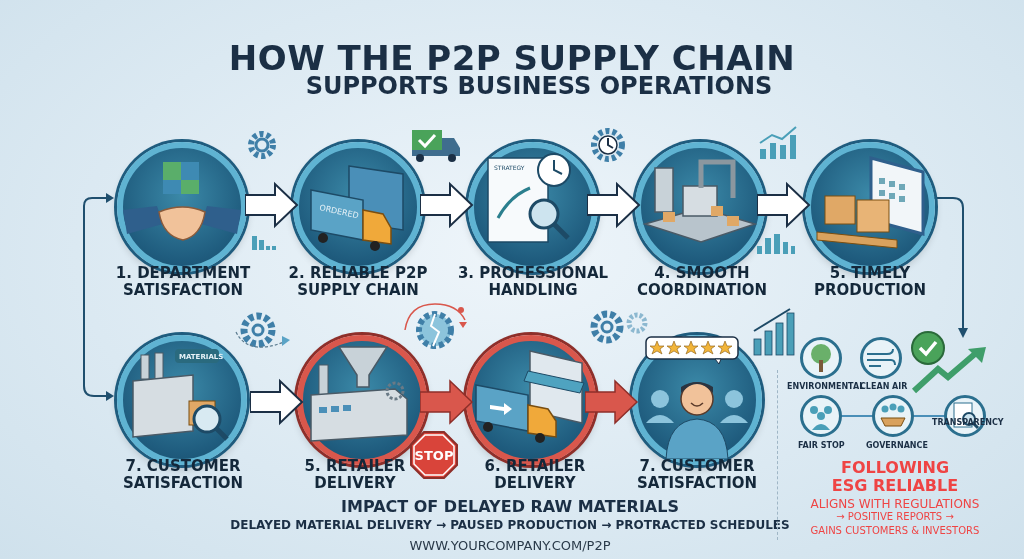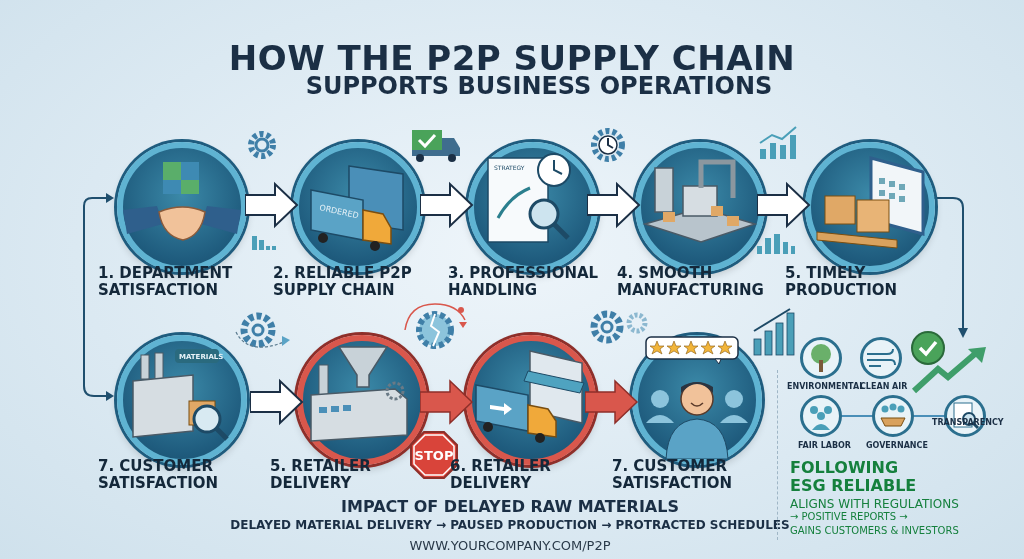--- a/index.html
+++ b/index.html
@@ -16,27 +16,27 @@
   }
   .title2 {
     position: absolute; left: 0; width: 1024px; top: 72px; text-align: center;
     font-size: 24px; font-weight: bold; color: #1b2f45; margin-left: 27px;
   }
   .node { position: absolute; width: 130px; height: 130px; border-radius: 50%;
     background: radial-gradient(circle at 50% 40%, #3b89a8 0%, #1f5c7e 70%, #174a68 100%);
     border: 6px solid #5fb3d2; box-shadow: 0 0 0 3px #1f5c7e, 0 4px 8px rgba(0,0,0,0.2); }
   .node.red { border-color: #d9574c; box-shadow: 0 0 0 3px #8e2f2a, 0 4px 8px rgba(0,0,0,0.2); }
   .node svg { position: absolute; left: 0; top: 0; width: 118px; height: 118px; }
-  .label { position: absolute; width: 170px; font-weight: bold;
+  .label { position: absolute; width: 170px; text-align: center; font-weight: bold;
     font-size: 15px; line-height: 17px; color: #14283a; }
   .arrow { position: absolute; }
   .esg-circle { position: absolute; width: 42px; height: 42px; border-radius: 50%;
     background: #e8f3f8; border: 3px solid #2b6f8e; }
   .esg-lbl { position: absolute; font-size: 8px; font-weight: bold; color: #1b2f45; white-space: nowrap; }
-  .esg-title { position: absolute; left: 790px; width: 210px; text-align: left; font-weight: bold; color: #15803d; }
+  .esg-title { position: absolute; left: 790px; width: 210px; text-align: center; font-weight: bold; color: #ef4444; }
   .impact { position: absolute; left: 230px; width: 560px; text-align: center; font-weight: bold; color: #1b2f45; }
 </style>
 </head>
 <body>
 
 <div class="title1">HOW THE P2P SUPPLY CHAIN</div>
 <div class="title2">SUPPORTS BUSINESS OPERATIONS</div>
 
 <svg style="position:absolute;left:78px;top:190px" width="40" height="220">
   <path d="M 30 8 L 14 8 Q 6 8 6 16 L 6 196 Q 6 206 16 206 L 30 206" fill="none" stroke="#1f4f6e" stroke-width="2"></path>
@@ -173,21 +173,21 @@
 <div class="label" style="left:273px;top:265px">
     <div>2. RELIABLE P2P</div>
     <div>SUPPLY CHAIN</div>
   </div>
 <div class="label" style="left:448px;top:265px">
     <div>3. PROFESSIONAL</div>
     <div>HANDLING</div>
   </div>
 <div class="label" style="left:617px;top:265px">
     <div>4. SMOOTH</div>
-    <div>MANUFACTURING</div>
+    <div>COORDINATION</div>
   </div>
 <div class="label" style="left:785px;top:265px">
     <div>5. TIMELY</div>
     <div>PRODUCTION</div>
   </div>
 
 <div class="node" style="left:117px;top:335px">
   <svg viewBox="0 0 118 118">
     <rect x="52" y="8" width="44" height="14" rx="4" fill="#2a6a7e"></rect>
     <text x="56" y="18" font-size="7" fill="#e8f3f8" font-family="DejaVu Sans" font-weight="bold">MATERIALS</text>
@@ -360,21 +360,21 @@
     </svg>
 </div>
 <div class="esg-circle" style="left:944px;top:395px">
   <svg width="36" height="36" viewBox="0 0 36 36">
       <rect x="7" y="5" width="18" height="24" fill="#fff" stroke="#2b6f8e"></rect>
       <circle cx="22" cy="21" r="6" fill="#cde4ef" stroke="#1d4a66" stroke-width="2"></circle>
       <path d="M 26 25 L 31 30" stroke="#1d4a66" stroke-width="3"></path>
     </svg>
 </div>
 
-<div class="esg-lbl" style="left:798px;top:441px">FAIR LABOR</div>
+<div class="esg-lbl" style="left:798px;top:441px">FAIR STOP</div>
 <div class="esg-lbl" style="left:866px;top:441px">GOVERNANCE</div>
 <div class="esg-lbl" style="left:932px;top:418px">TRANSPARENCY</div>
 
 <div class="esg-title" style="top:458px;font-size:16px">FOLLOWING</div>
 <div class="esg-title" style="top:476px;font-size:16px">ESG RELIABLE</div>
 <div class="esg-title" style="top:497px;font-size:12px;font-weight:normal">ALIGNS WITH REGULATIONS</div>
 <div class="esg-title" style="top:511px;font-size:10px;font-weight:normal">→ POSITIVE REPORTS →</div>
 <div class="esg-title" style="top:525px;font-size:10px;font-weight:normal">GAINS CUSTOMERS &amp; INVESTORS</div>
 
 </body></html>

